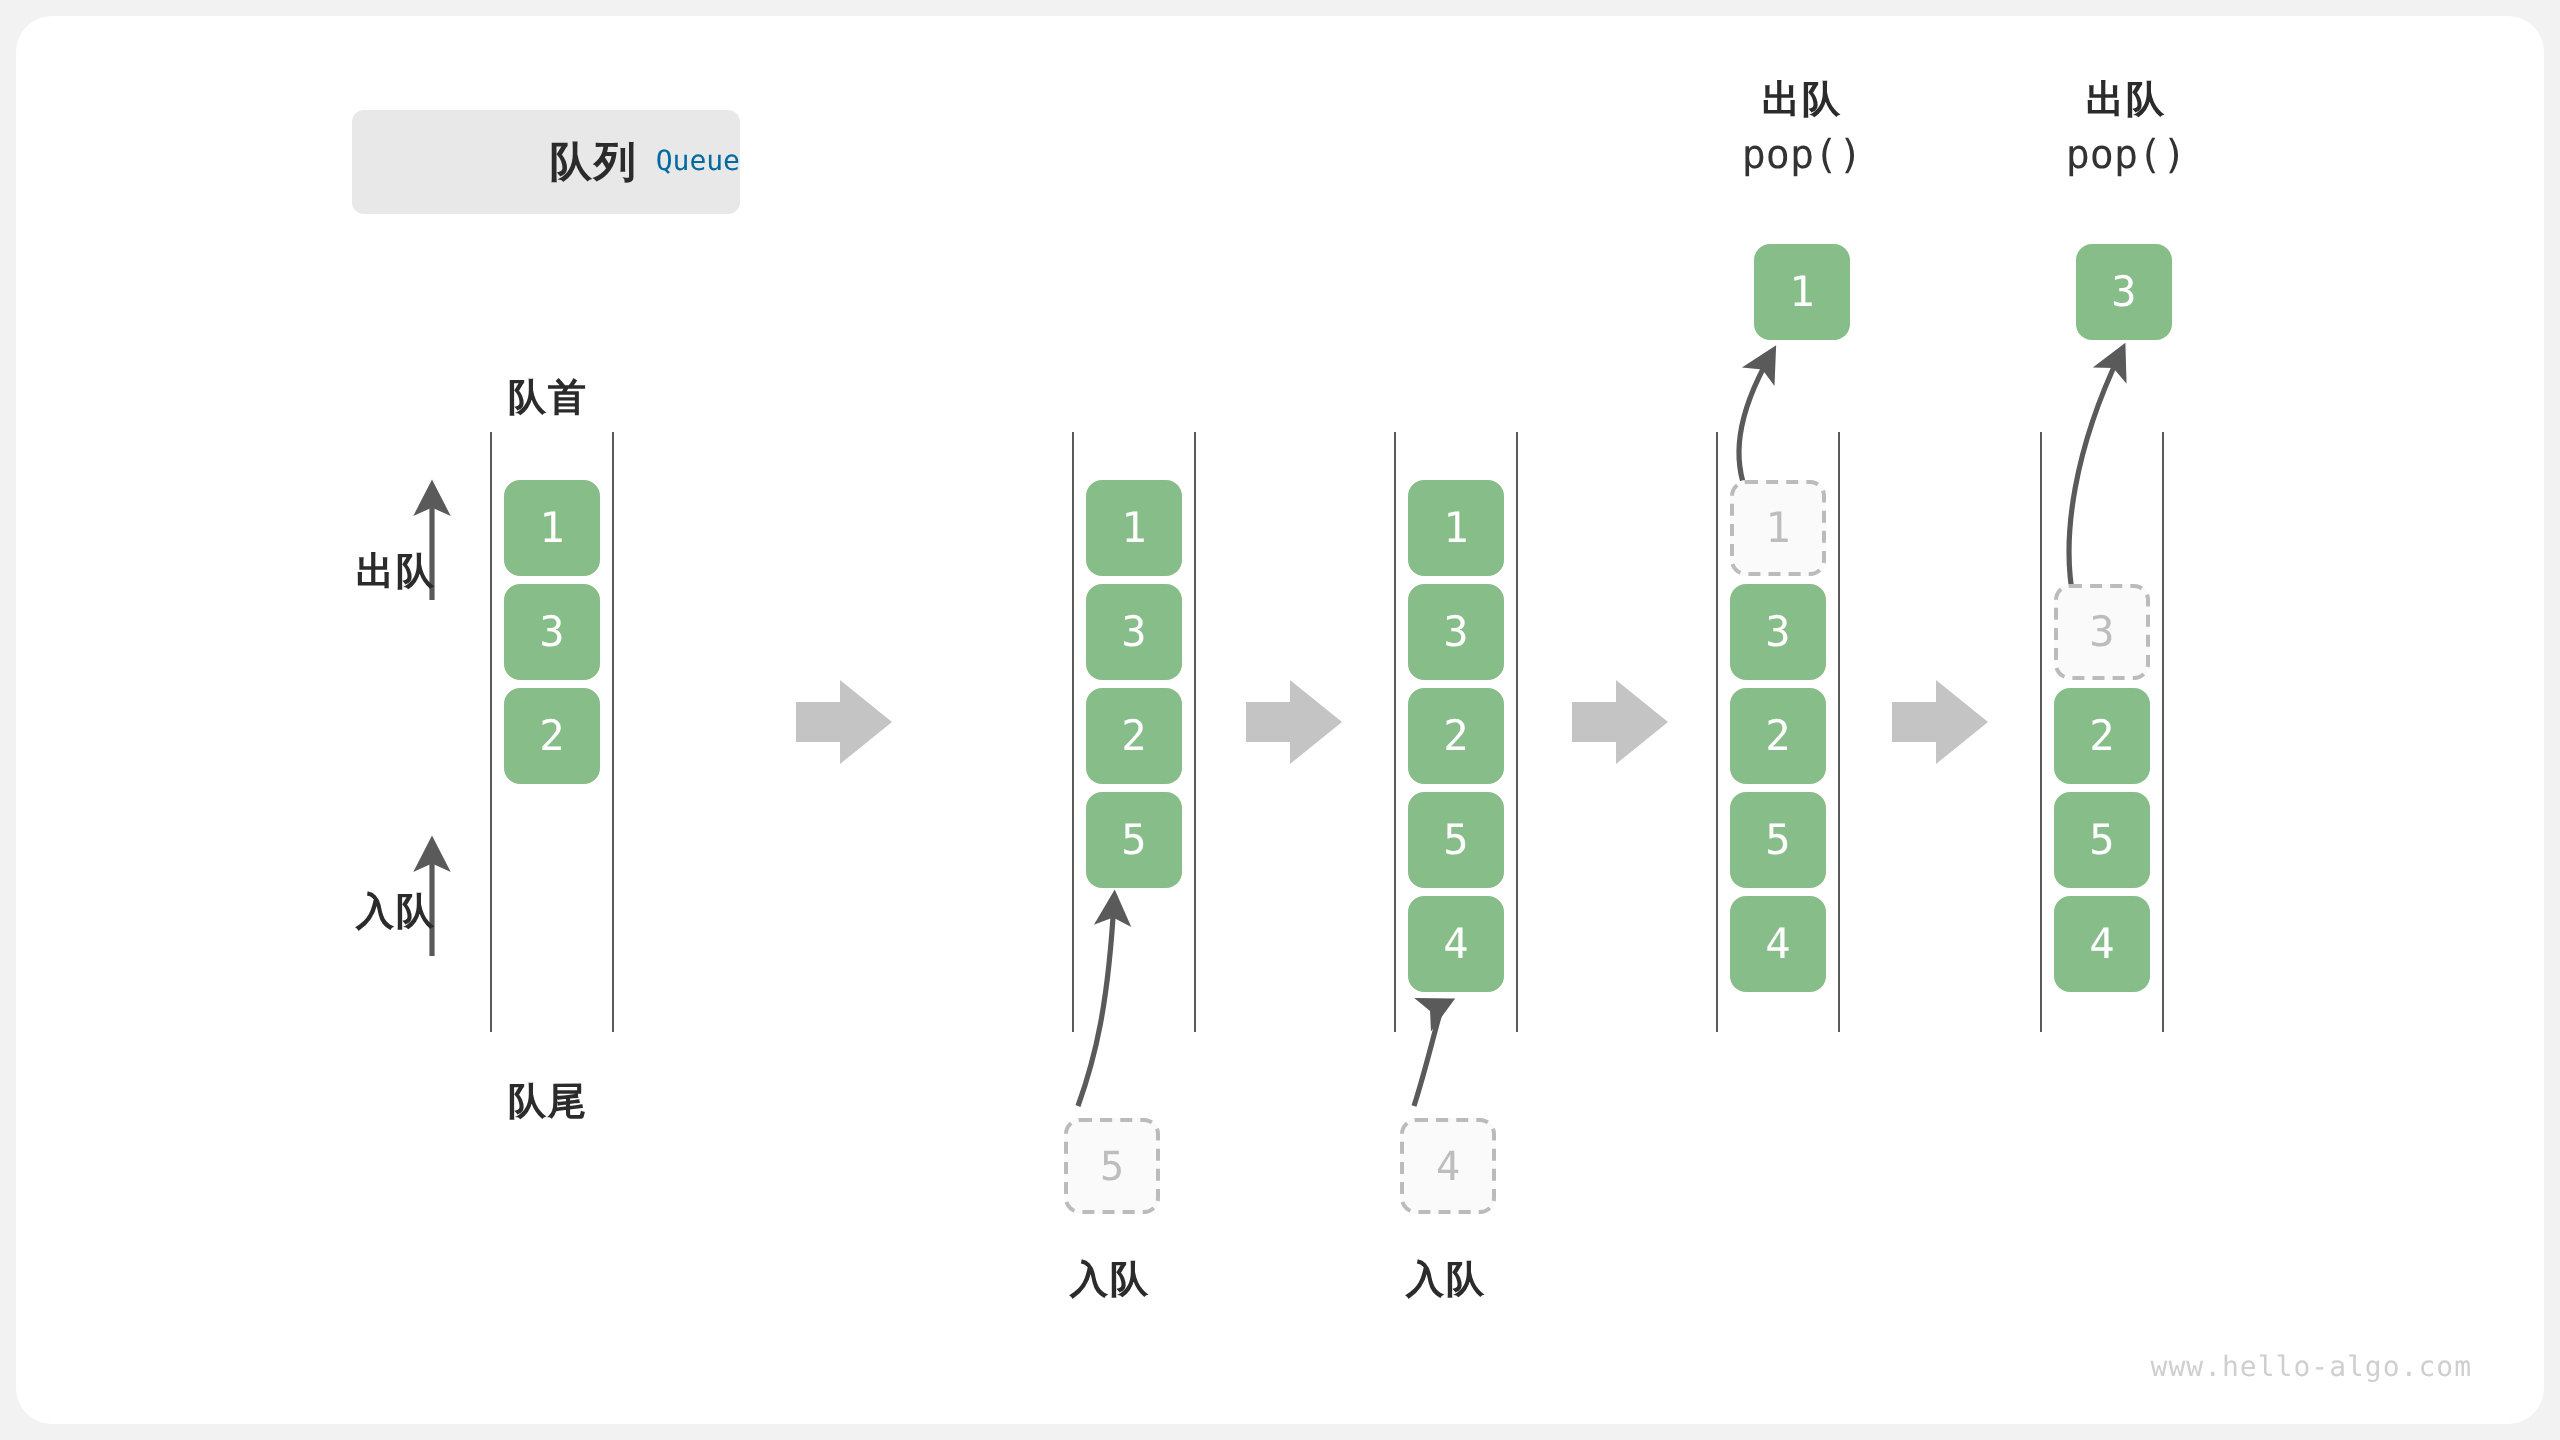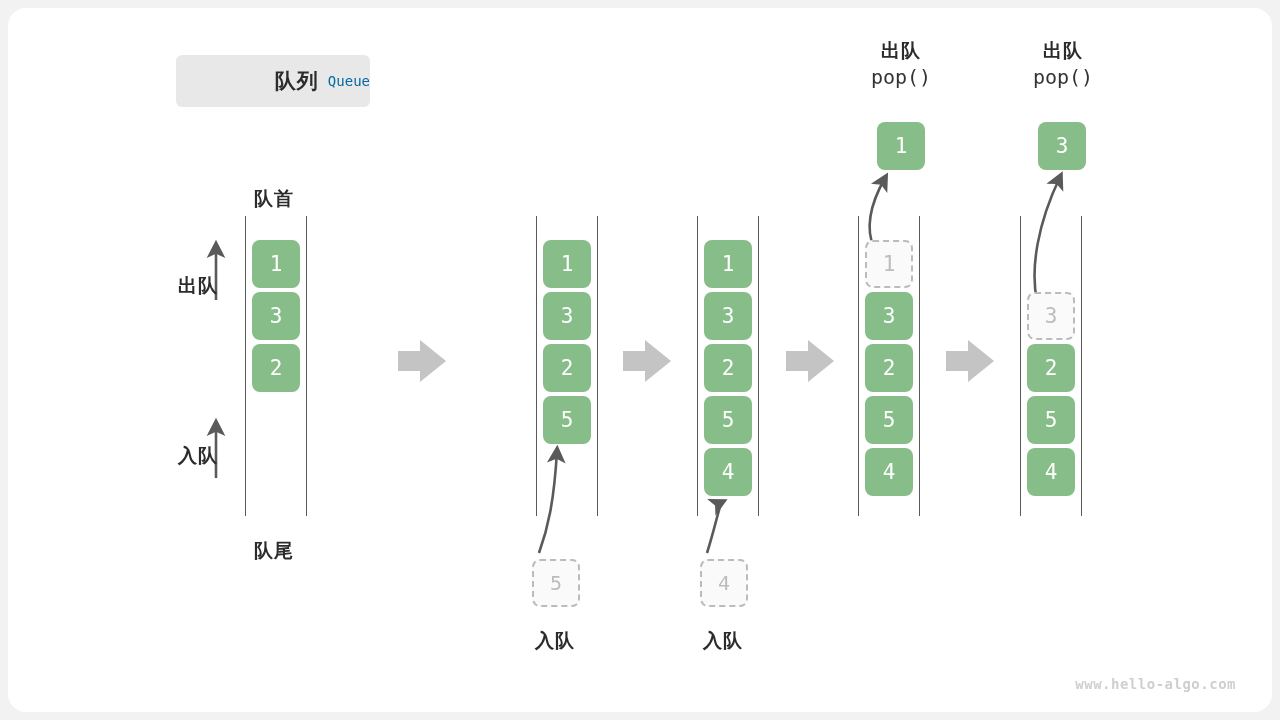--- a/index.html
+++ b/index.html
@@ -102,21 +102,21 @@
   }
   .op-cap .code .arg{color:#3e9142;font-weight:bold;}
 
   
   #overlay{left:0;top:0;width:1264px;height:704px;pointer-events:none;}
 
   
   #watermark{
     right:36px;bottom:20px;
     font-family:"DejaVu Sans Mono","Liberation Mono",monospace;
-    font-size:14px;color:#cfcfcf;letter-spacing:0.5px;font-weight:bold;
+    font-size:14px;color:#cfcfcf;letter-spacing:0.5px;
   }
 </style>
 </head>
 <body>
 
 <div id="card">
 
   <svg class="abs" id="overlay" viewBox="0 0 1264 704">
     <defs>
       <marker id="tip" markerWidth="9" markerHeight="9" refX="5.2" refY="4.5" orient="auto" markerUnits="strokeWidth">

